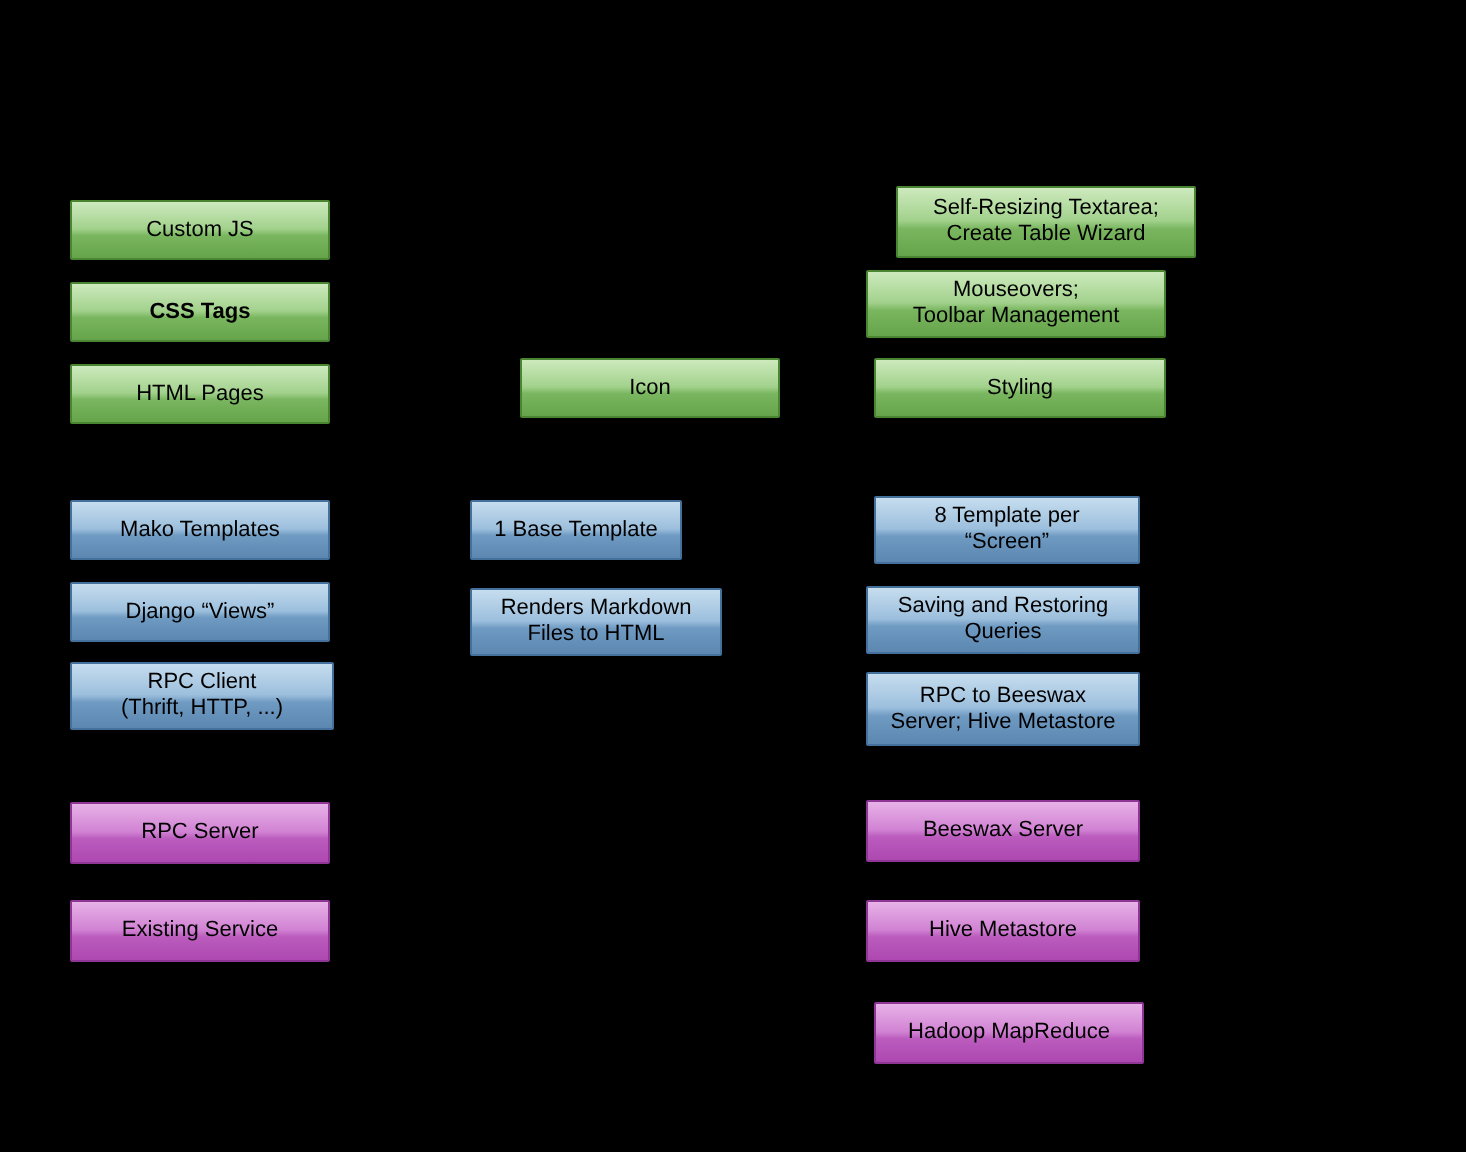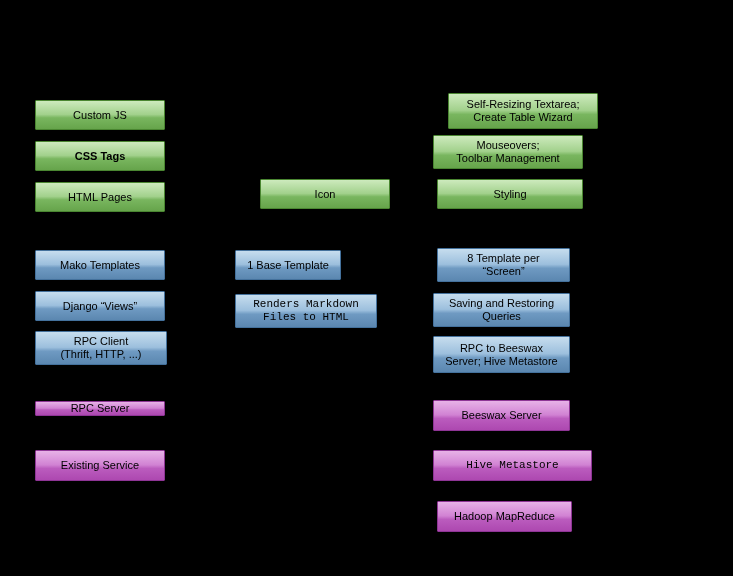--- a/index.html
+++ b/index.html
@@ -47,36 +47,36 @@
 
 <div class="canvas">
 
   <div class="box green" style="left:35px; top:100px; width:130px; height:30px;">Custom JS</div>
   <div class="box green" style="left:35px; top:141px; width:130px; height:30px;font-weight:bold;">CSS Tags</div>
   <div class="box green" style="left:35px; top:182px; width:130px; height:30px;">HTML Pages</div>
   <div class="box blue" style="left:35px; top:250px; width:130px; height:30px;">Mako Templates</div>
   <div class="box blue" style="left:35px; top:291px; width:130px; height:30px;">Django “Views”</div>
   <div class="box blue" style="left:35px; top:331px; width:132px; height:34px;">RPC Client
 (Thrift, HTTP, ...)</div>
-  <div class="box magenta" style="left:35px; top:401px; width:130px; height:15px;">RPC Server</div>
+  <div class="box magenta" style="left:35px; top:401px; width:130px; height:31px;">RPC Server</div>
   <div class="box magenta" style="left:35px; top:450px; width:130px; height:31px;">Existing Service</div>
 
   <div class="box green" style="left:221px; top:179px; width:130px; height:30px;margin-left:39px;">Icon</div>
   <div class="box blue" style="left:235px; top:250px; width:106px; height:30px;">1 Base Template</div>
-  <div class="box blue" style="left:235px; top:294px; width:142px; height:34px;font-family:Liberation Mono, monospace;">Renders Markdown
+  <div class="box blue" style="left:235px; top:294px; width:126px; height:34px;">Renders Markdown
 Files to HTML</div>
 
   <div class="box green" style="left:448px; top:93px; width:150px; height:36px;">Self-Resizing Textarea;
 Create Table Wizard</div>
   <div class="box green" style="left:433px; top:135px; width:150px; height:34px;">Mouseovers;
 Toolbar Management</div>
   <div class="box green" style="left:437px; top:179px; width:146px; height:30px;">Styling</div>
   <div class="box blue" style="left:437px; top:248px; width:133px; height:34px;">8 Template per
 “Screen”</div>
   <div class="box blue" style="left:433px; top:293px; width:137px; height:34px;">Saving and Restoring
 Queries</div>
   <div class="box blue" style="left:433px; top:336px; width:137px; height:37px;">RPC to Beeswax
 Server; Hive Metastore</div>
   <div class="box magenta" style="left:433px; top:400px; width:137px; height:31px;">Beeswax Server</div>
-  <div class="box magenta" style="left:433px; top:450px; width:159px; height:31px;font-family:Liberation Mono, monospace;">Hive Metastore</div>
+  <div class="box magenta" style="left:433px; top:450px; width:137px; height:31px;">Hive Metastore</div>
   <div class="box magenta" style="left:437px; top:501px; width:135px; height:31px;">Hadoop MapReduce</div>
 
 </div>
 
 </body></html>

